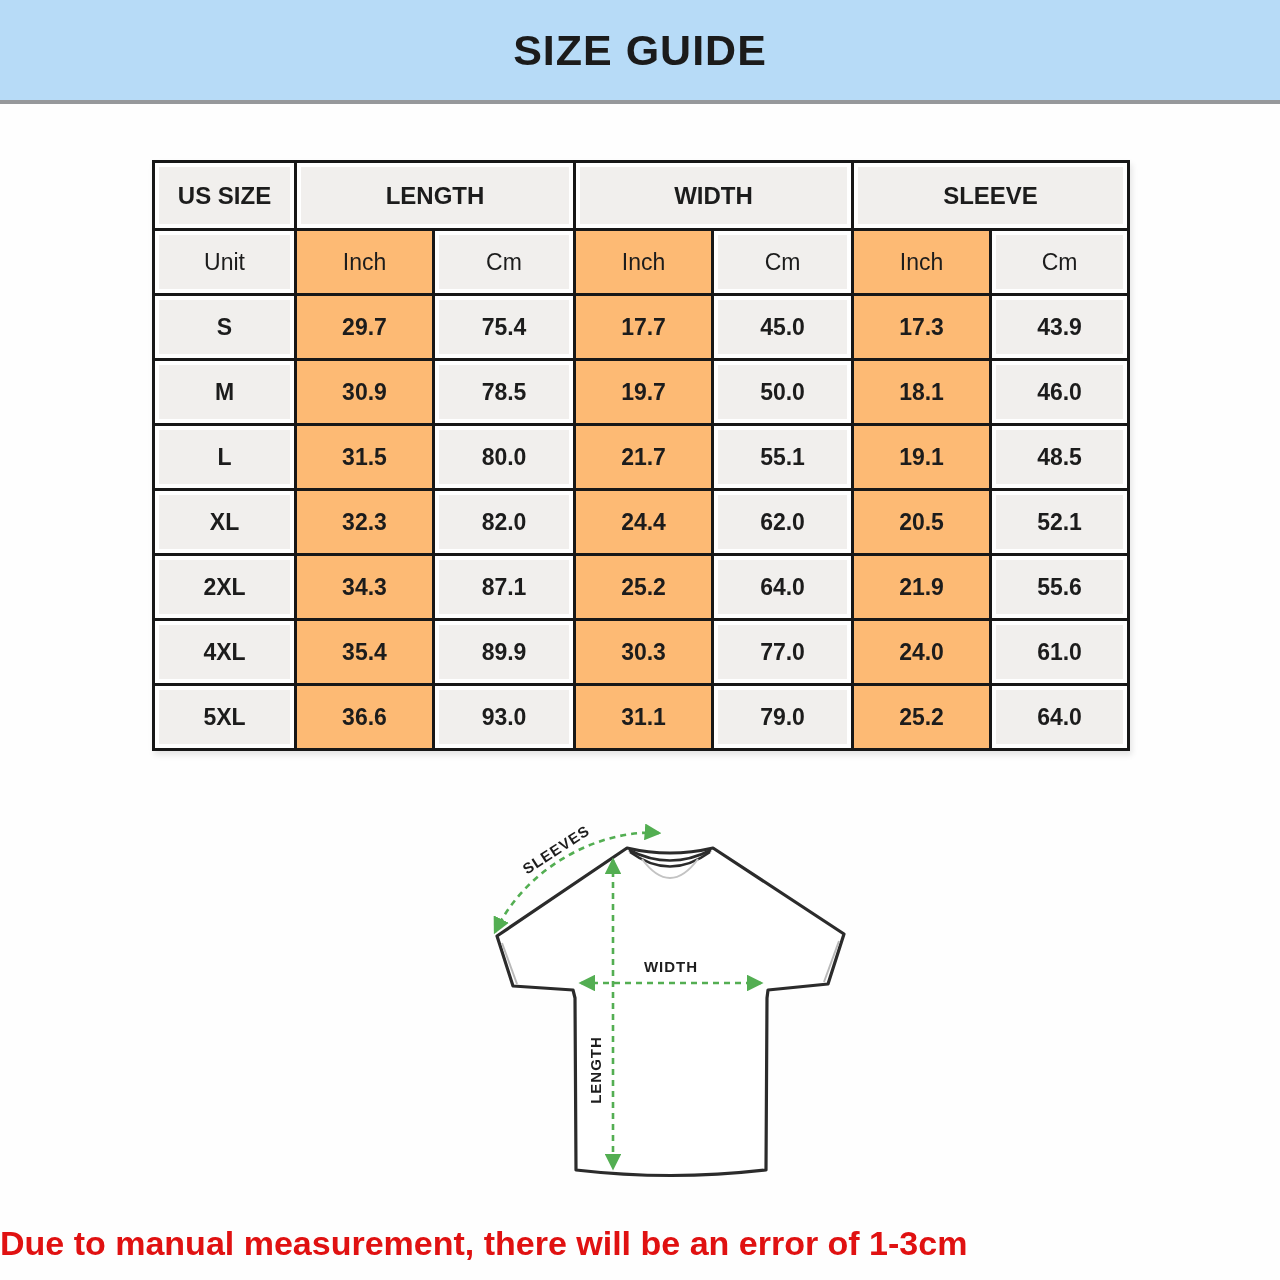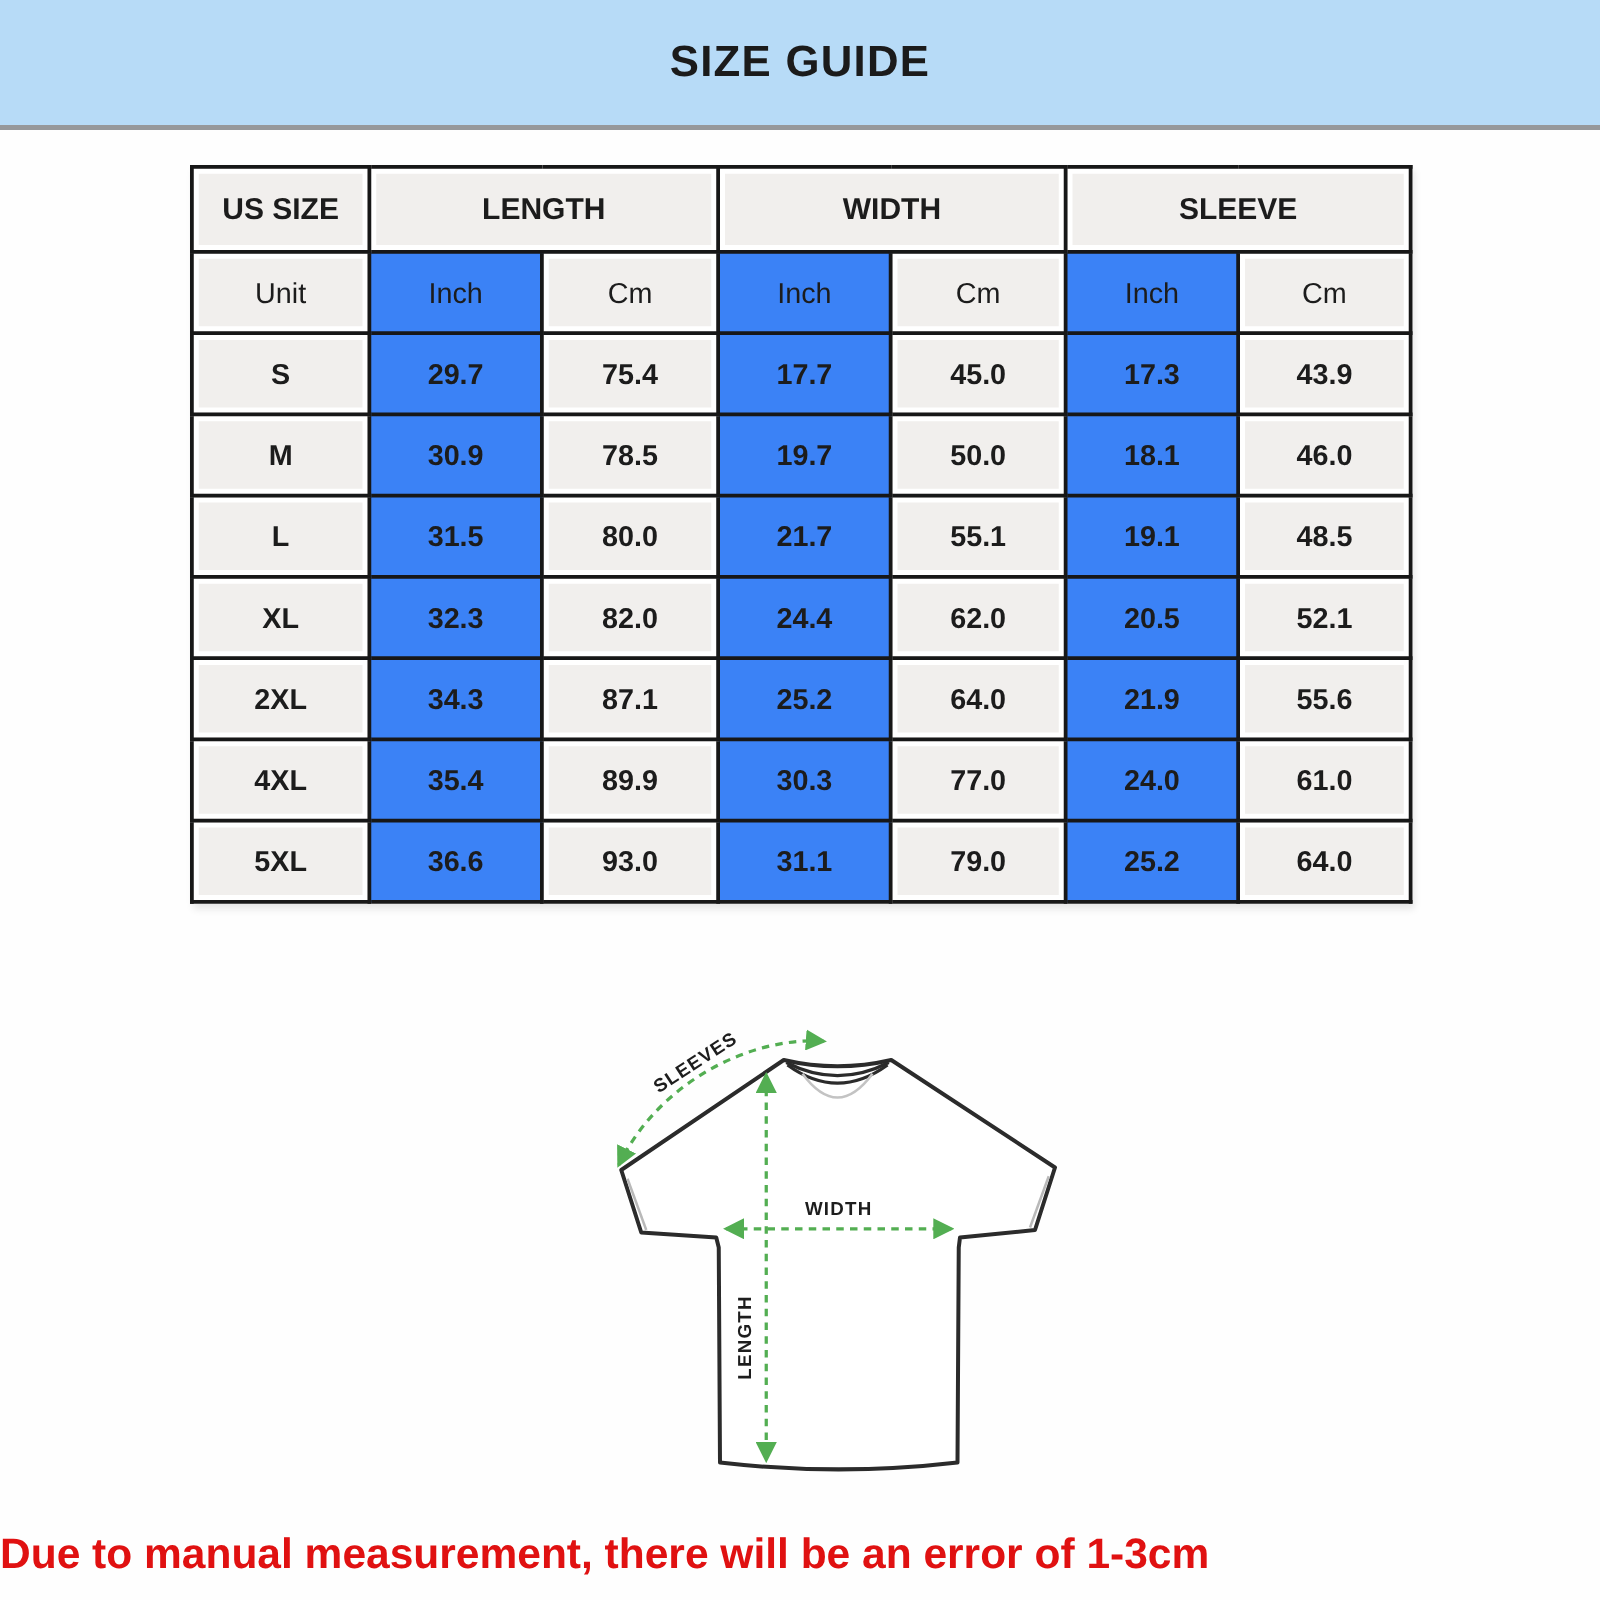--- a/index.html
+++ b/index.html
@@ -2,36 +2,36 @@
 <html><head>
 <meta charset="utf-8">
 <style>
   html,body{margin:0;padding:0;}
   body{font-family:"Liberation Sans","DejaVu Sans",sans-serif;background:#ffffff;}
   #page{position:relative;width:1280px;height:1280px;background:#fefefe;overflow:hidden;}
 
   
   .banner{position:absolute;top:0;left:0;width:1280px;height:100px;background:#b7dbf7;
           border-bottom:4px solid #96989b;display:flex;align-items:center;justify-content:center;}
-  .banner h1{margin:0;font-size:35px;font-weight:800;color:#1b1b1b;letter-spacing:1px;}
+  .banner h1{margin:0;font-size:43px;font-weight:800;color:#1b1b1b;letter-spacing:1px;}
 
   
   .table-wrap{position:absolute;left:152px;top:132px;}
   table.size{border-collapse:collapse;table-layout:fixed;width:975px;
-             box-shadow:2px 4px 6px rgba(0,0,0,0.10);}
+             box-shadow:2px 4px 6px rgba(0,0,0,0.10);margin-top:28px;}
   table.size th,table.size td{border:3px solid #171717;text-align:center;vertical-align:middle;
              color:#1c1c1c;padding:0;}
   tr.group-row{height:68px;}
   tr.unit-row,tr.data-row{height:65px;}
   .group-row th{font-size:24px;font-weight:bold;}
   .unit-row td{font-size:23px;font-weight:normal;}
   .data-row td{font-size:23px;font-weight:700;}
   .data-row td.size-col{font-weight:bold;}
   .shade{background:#f1efed;box-shadow:inset 0 0 0 4px #ffffff;}
-  .plain{background:#3b82f6;}
+  .plain{background:#fdba74;}
 
   
   .diagram{position:absolute;left:455px;top:810px;width:430px;height:415px;}
   .diagram svg{display:block;}
   .measure-label{font-family:"Liberation Sans","DejaVu Sans",sans-serif;font-weight:bold;
                  font-size:15px;fill:#1d1d1d;letter-spacing:1px;}
 
   
   .footer-note{position:absolute;left:0;top:1224px;width:1280px;
                font-size:34px;font-weight:bold;color:#e01111;}

